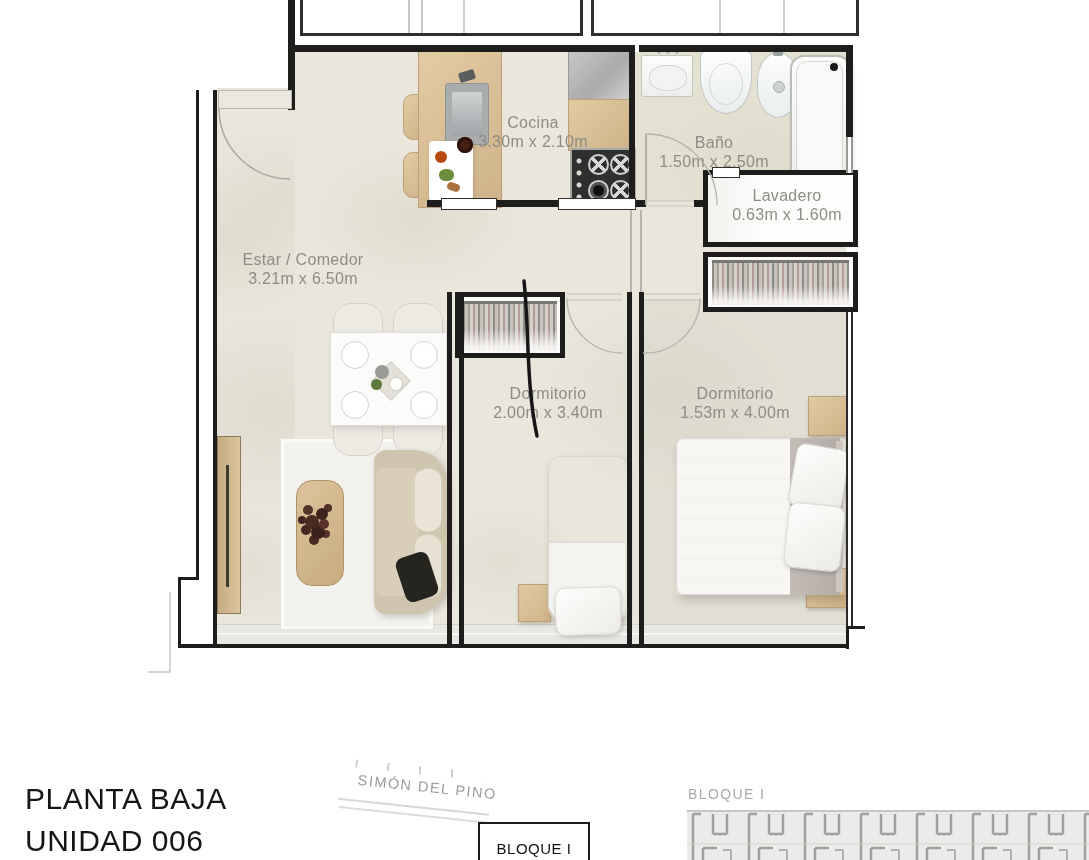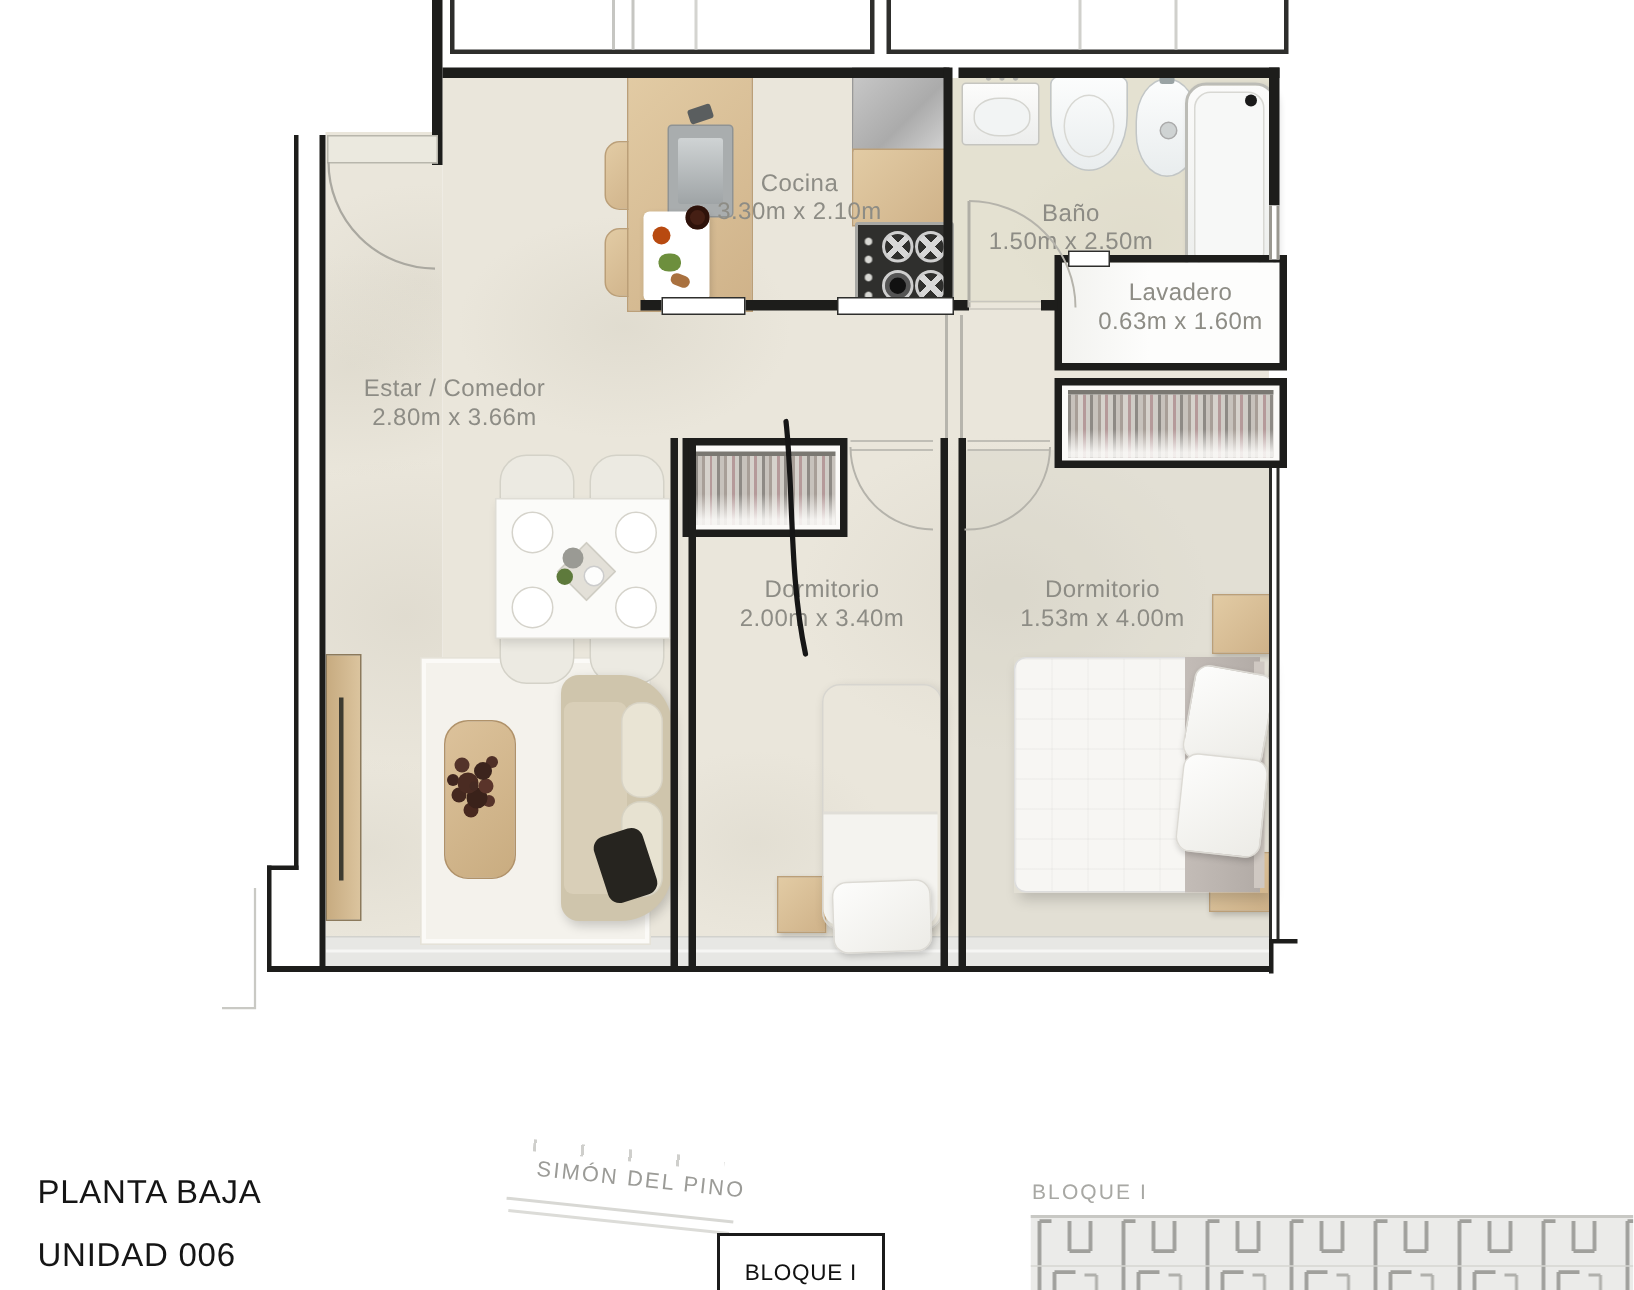--- a/index.html
+++ b/index.html
@@ -32,21 +32,21 @@
         #d6d2cc 7px 10px, #b59a9a 10px 12px, #cfccc6 12px 15px);}
   .burner{position:absolute;width:17px;height:17px;border:2px solid #cfcfcf;border-radius:50%;
     background:
       linear-gradient(45deg, transparent 42%, #d8d8d8 42% 58%, transparent 58%),
       linear-gradient(-45deg, transparent 42%, #d8d8d8 42% 58%, transparent 58%);}
   .pillow{background:linear-gradient(145deg,#fdfdfc,#ecebe6);border:1px solid #dcdad4;
     border-radius:10px;box-shadow:1px 2px 4px rgba(0,0,0,.18);}
   
   .room-label{position:absolute;z-index:7;color:#8d8c85;font-size:16px;line-height:19px;
     text-align:center;letter-spacing:.3px;transform:translateX(-50%);white-space:nowrap;}
-  .title-line{position:absolute;color:#151515;font-size:22px;letter-spacing:.5px;z-index:9;}
+  .title-line{position:absolute;color:#151515;font-size:30px;letter-spacing:.5px;z-index:9;}
   
   .street{position:absolute;left:342px;top:758px;width:170px;height:70px;
     transform:rotate(6deg);transform-origin:left top;z-index:9;}
   .street .ticks{position:absolute;left:14px;top:0;width:128px;height:8px;
     background:repeating-linear-gradient(90deg,#cfcfcc 0 2px, transparent 2px 32px);}
   .street .name{position:absolute;left:18px;top:12px;color:#9b9b97;font-size:14.5px;letter-spacing:1.5px;}
   .street .l1{position:absolute;left:0;top:40px;width:152px;height:2px;background:#d8d8d4;}
   .street .l2{position:absolute;left:2px;top:48px;width:148px;height:2px;background:#dcdcd8;}
   .bloque-btn{position:absolute;left:478px;top:822px;width:112px;height:60px;background:#fff;
     border:2px solid #1b1b1b;color:#111;font-size:15px;letter-spacing:.5px;z-index:9;
@@ -219,21 +219,21 @@
   <div class="room-label" style="left:714px;top:113px;margin-top:20px;">
     <div>Baño</div>
     <div>1.50m x 2.50m</div>
   </div>
   <div class="room-label" style="left:787px;top:186px;z-index:8;">
     <div>Lavadero</div>
     <div>0.63m x 1.60m</div>
   </div>
   <div class="room-label" style="left:303px;top:250px;text-align:center;">
     <div>Estar / Comedor</div>
-    <div>2.80m x 3.66m</div>
+    <div>3.21m x 6.50m</div>
   </div>
   <div class="room-label" style="left:548px;top:384px;">
     <div>Dormitorio</div>
     <div>2.00m x 3.40m</div>
   </div>
   <div class="room-label" style="left:735px;top:384px;">
     <div>Dormitorio</div>
     <div>1.53m x 4.00m</div>
   </div>
 

